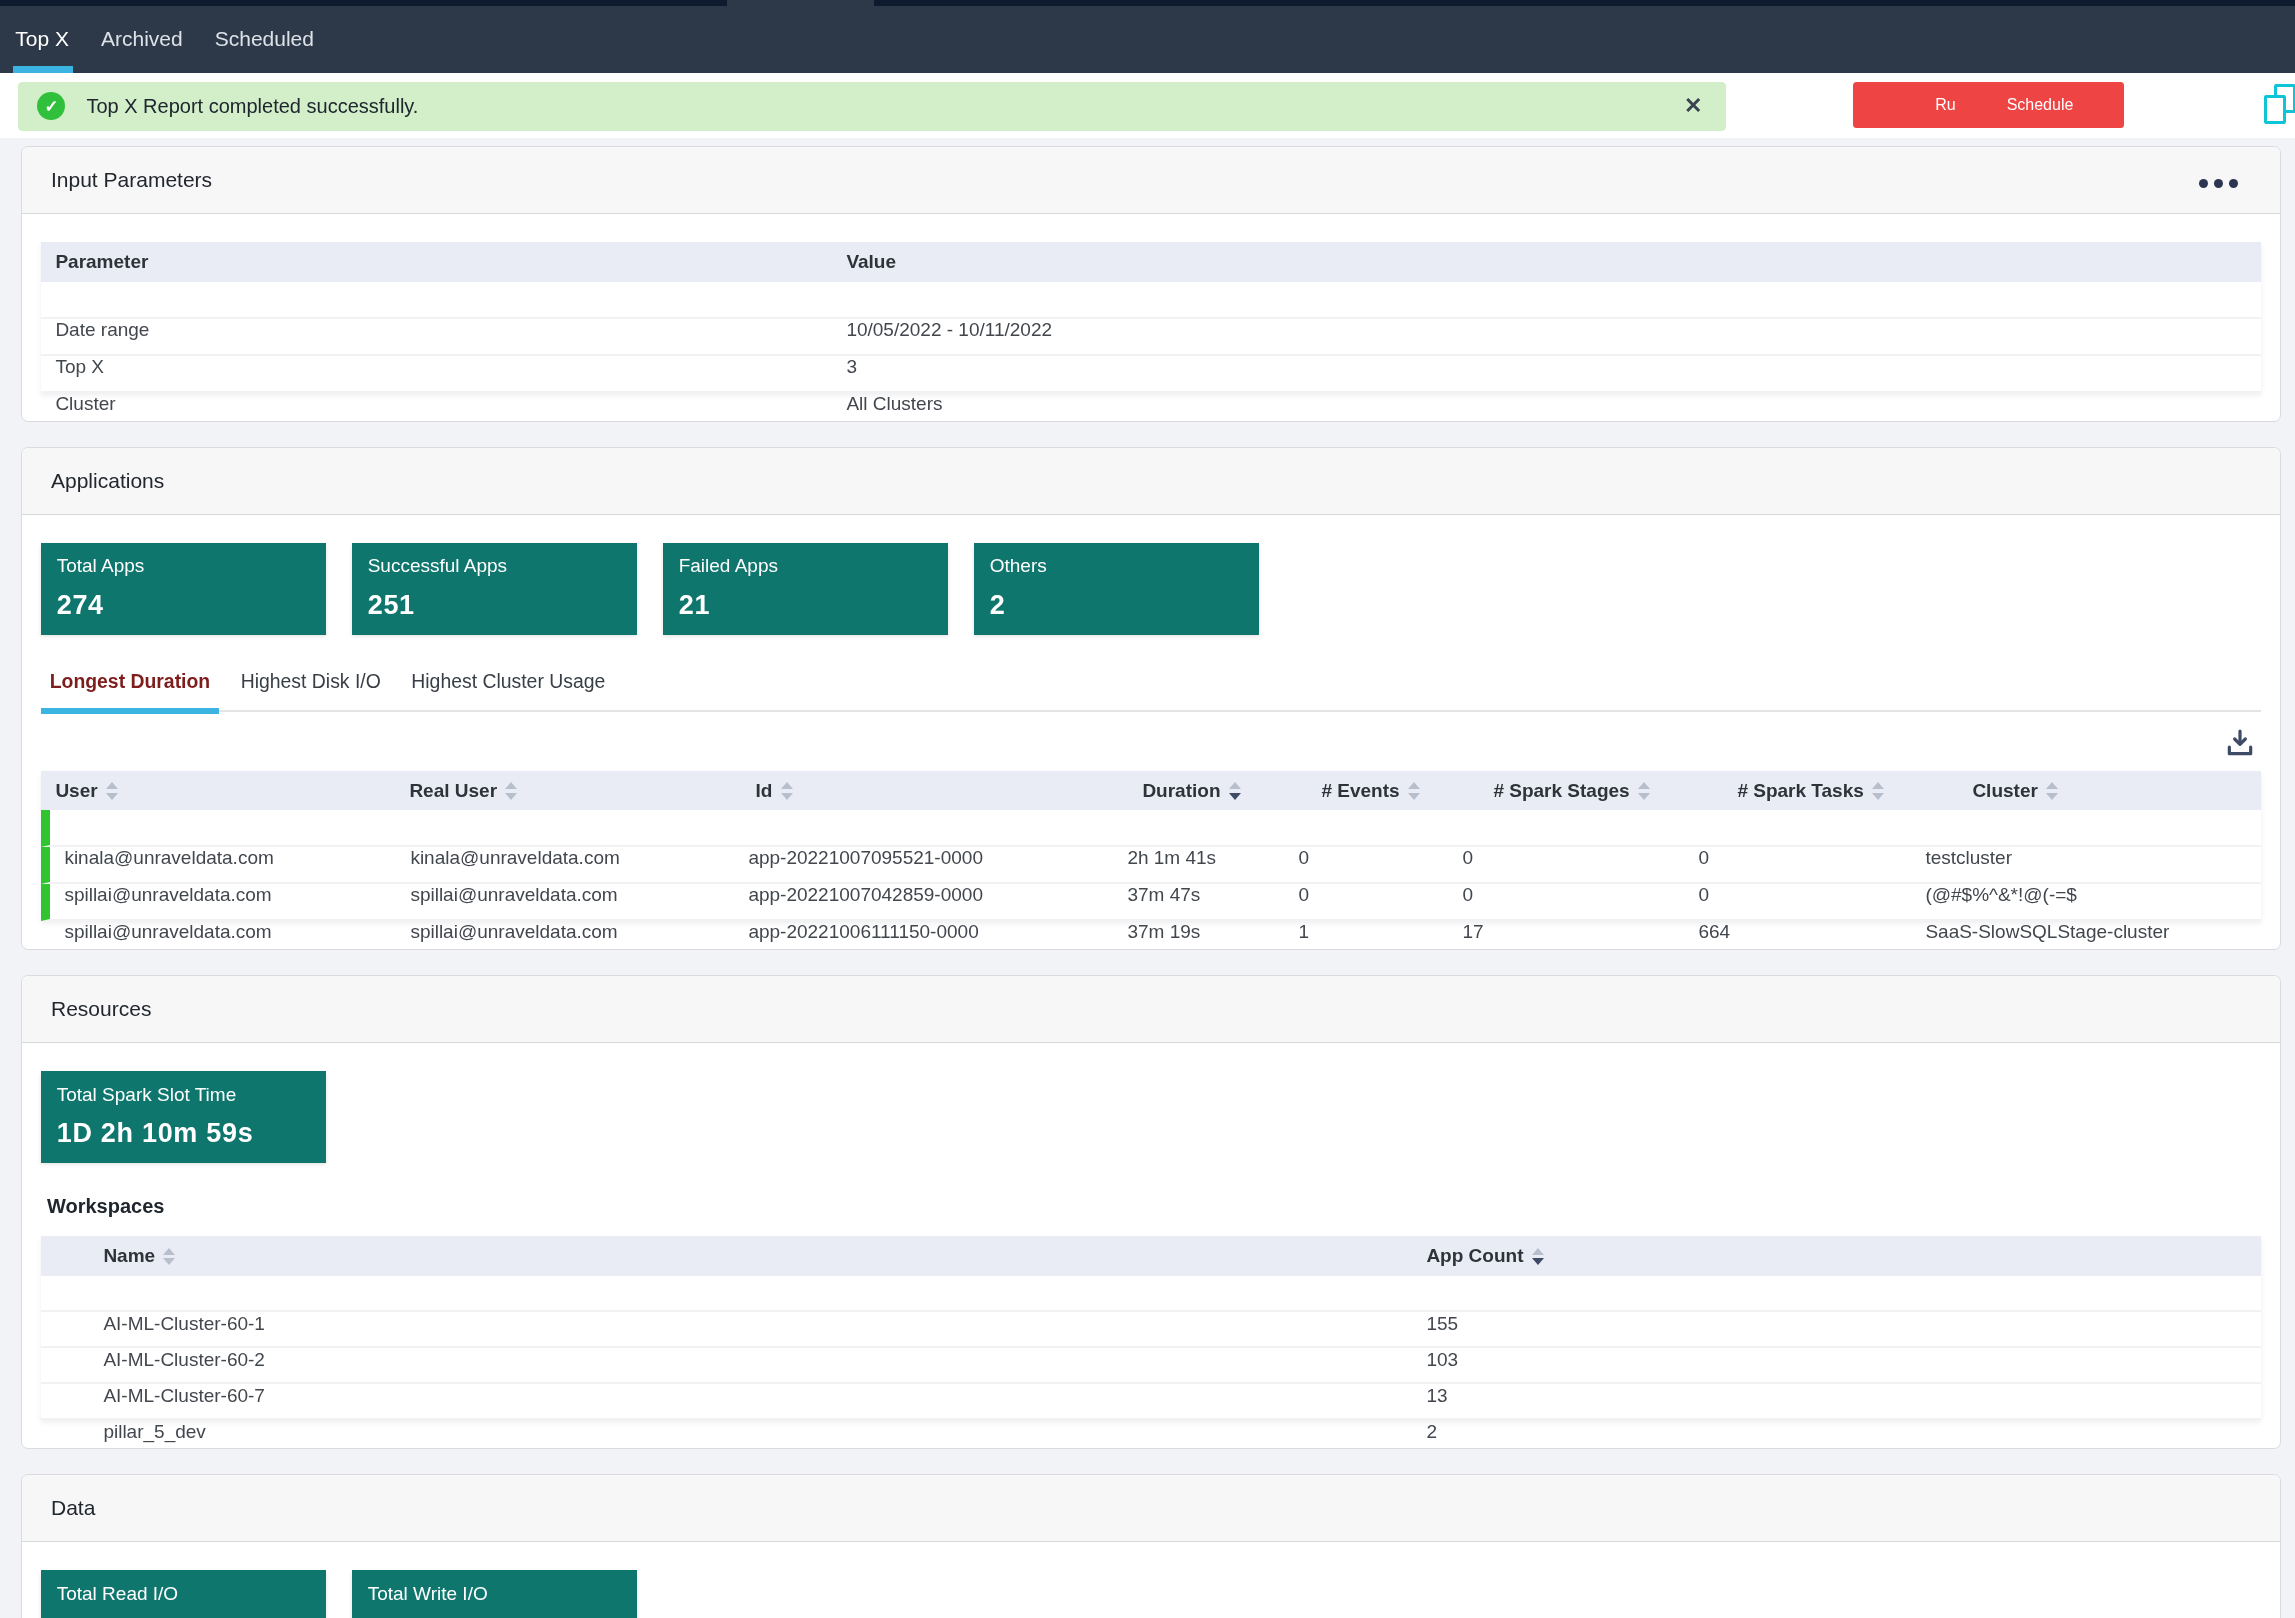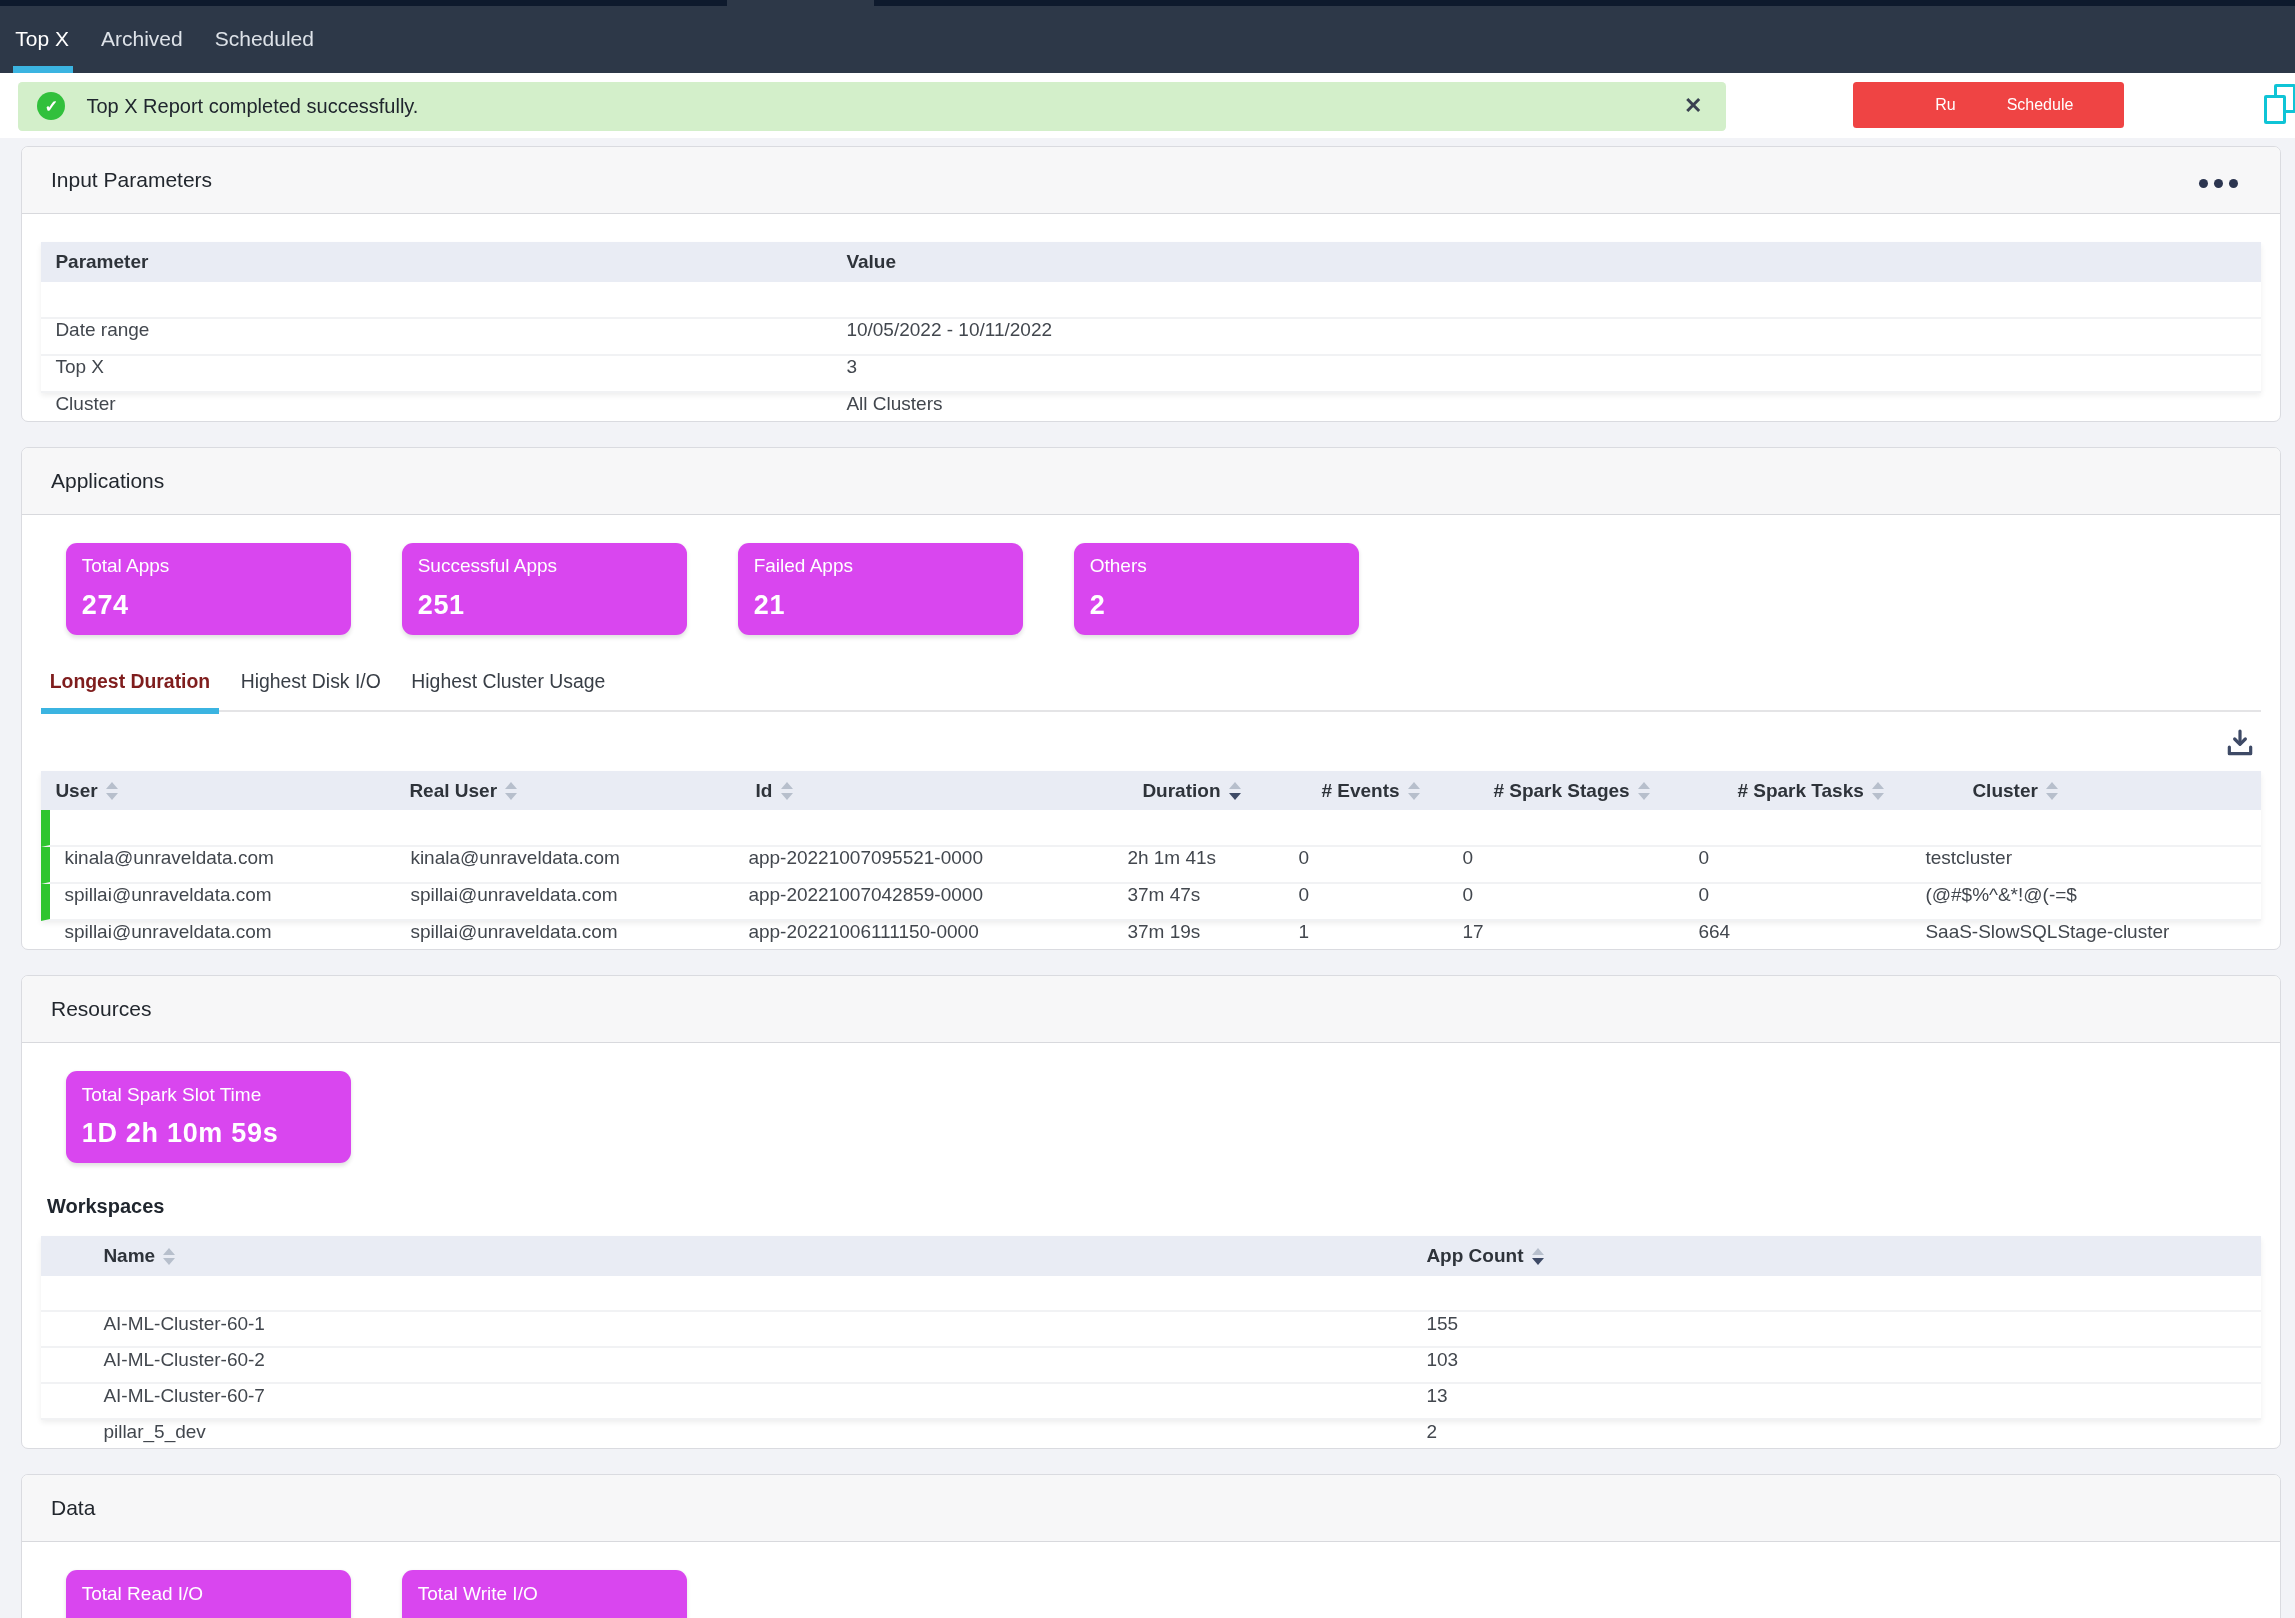--- a/index.html
+++ b/index.html
@@ -55,22 +55,22 @@
   .param-table .tbl-row { height:37px; }
 
   
   .sort { display:inline-flex; flex-direction:column; gap:3.5px; margin-left:8.3px; }
   .sort .up { width:0; height:0; border-left:6.2px solid transparent; border-right:6.2px solid transparent; border-bottom:7.6px solid #b7bfcc; }
   .sort .dn { width:0; height:0; border-left:6.2px solid transparent; border-right:6.2px solid transparent; border-top:7.6px solid #b7bfcc; }
   .sort.desc .dn { border-top-color:#3e4a66; }
 
   
   .cards { display:flex; gap:26px; }
-  .card { width:285px; height:92px; background:#d946ef; border-radius:11px; padding:12.5px 15.3px;
-          box-shadow:0 2.1px 4.2px rgba(0,0,0,0.12); color:#fff;margin-left:25px; }
+  .card { width:285px; height:92px; background:#0f766e; border-radius:0; padding:12.5px 15.3px;
+          box-shadow:0 2.1px 4.2px rgba(0,0,0,0.12); color:#fff; }
   .card-label { font-size:19px; }
   .card-value { font-size:27px; font-weight:bold; margin-top:12.5px; letter-spacing:0.7px; }
 
   
   .subtabs { display:flex; gap:30.5px; margin-top:35px; border-bottom:2.1px solid #e4e4e6; padding:0 0 0 8.3px; }
   .subtab { font-size:19.4px; color:#383e46; padding-bottom:16.7px; position:relative; cursor:pointer; white-space:nowrap; }
   .subtab.active { font-weight:bold; color:#7f1d1d;text-align:center; }
   .subtab.active::after { content:""; position:absolute; left:-8.3px; right:-8.3px; bottom:-4.2px; height:6.2px; background:#3bb4e1; }
 
   .dl-row { display:flex; justify-content:flex-end; padding:15.3px 4.2px 12.5px 0; }

